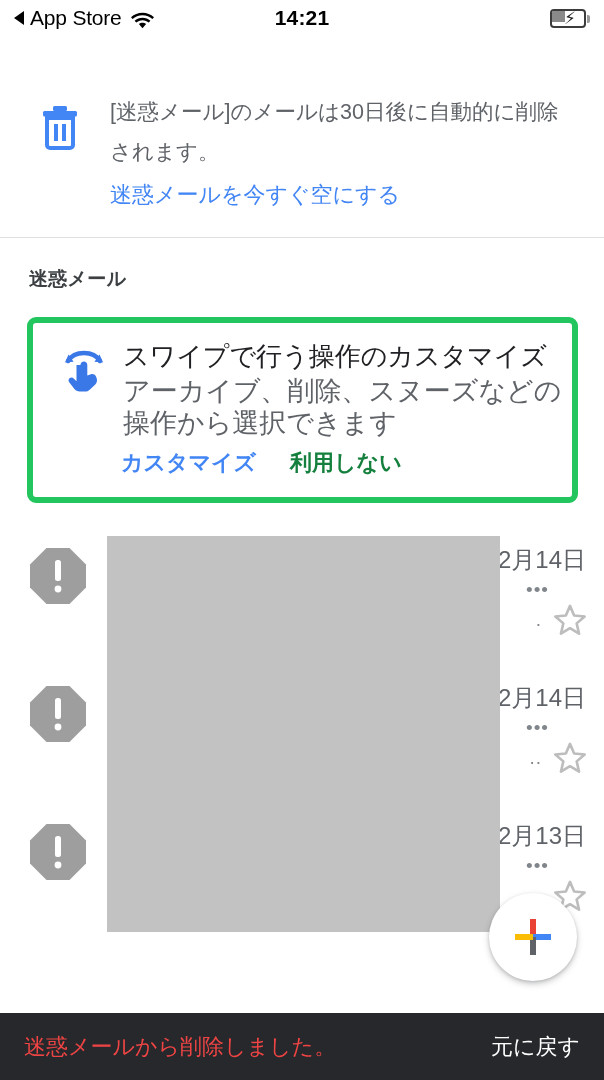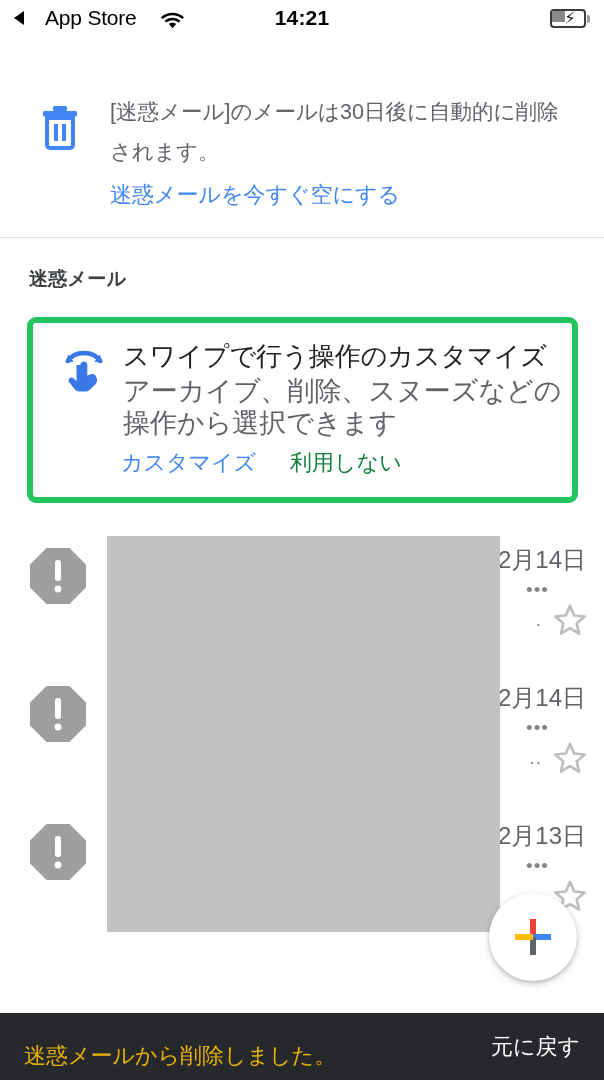--- a/index.html
+++ b/index.html
@@ -17,21 +17,21 @@
 
   
   .statusbar {
     position: absolute; top: 0; left: 0;
     width: 604px; height: 42px;
     display: flex; align-items: center;
     color: #000;
   }
   .sb-left {
     position: absolute; left: 14px; top: 6px;
-    display: flex; align-items: center; gap: 20px;
+    display: flex; align-items: center; gap: 5px;
     font-size: 21px; font-weight: 400; letter-spacing: -0.2px;
   }
   .sb-back-arrow {
     width: 0; height: 0;
     border-top: 7px solid transparent;
     border-bottom: 7px solid transparent;
     border-right: 10px solid #000;
     margin-right: 1px;
   }
   .wifi {
@@ -120,21 +120,21 @@
     white-space: nowrap;
   }
   .promo-body {
     position: absolute; left: 90px; top: 52px;
     width: 440px;
     font-size: 27px; line-height: 32px;
     color: #5f6368;
   }
   .promo-actions {
     position: absolute; left: 88px; top: 125px;
-    display: flex; align-items: center; gap: 34px;
+    display: flex; align-items: center; gap: 34px; font-weight: bold;
   }
   .promo-primary {
     font-size: 22px; color: #4285f4; cursor: pointer;
   }
   .promo-secondary {
     font-size: 22px; color: #15803d; cursor: pointer;
   }
 
   
   .mail-list {
@@ -193,21 +193,21 @@
   
   .snackbar {
     position: absolute; left: 0; top: 1013px;
     width: 604px; height: 67px;
     background: #26282b;
     display: flex; align-items: center;
   }
   .snack-text {
     position: absolute; left: 24px; top: 50%;
     transform: translateY(-50%);
-    font-size: 22px; color: #eab308; margin-top: 9px;
+    font-size: 22px; color: #ef4444;
   }
   .snack-action {
     position: absolute; right: 24px; top: 50%;
     transform: translateY(-50%);
     font-size: 22px; color: #ffffff;
     cursor: pointer;
   }
 </style>
 </head>
 <body>

